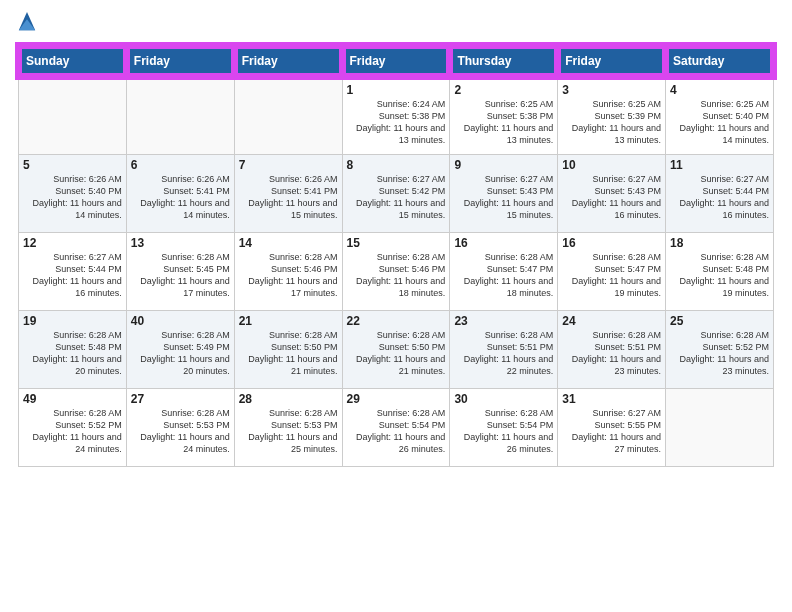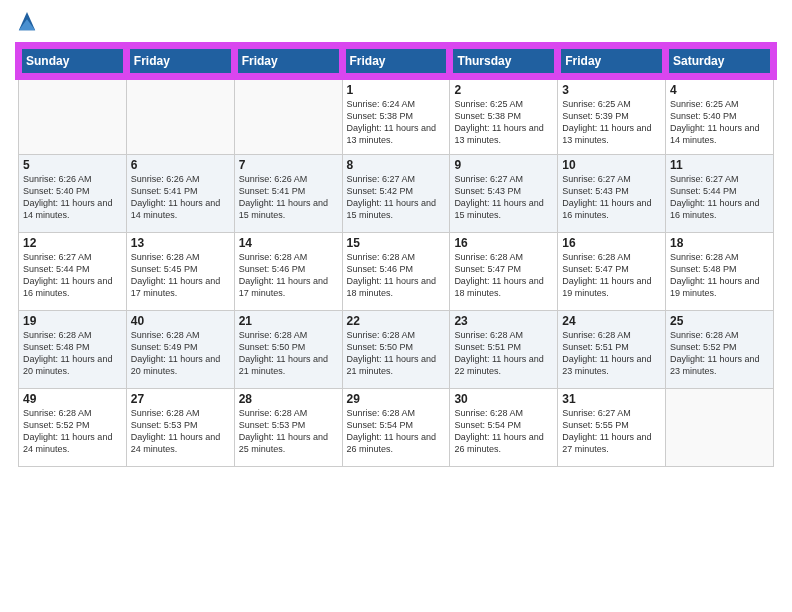--- a/index.html
+++ b/index.html
@@ -89,20 +89,21 @@
       font-size: 12px;
       font-weight: bold;
       color: #222;
       display: block;
       margin-bottom: 1px;
     }
     .day-info {
       font-size: 9px;
       color: #333;
       line-height: 1.35;
+      text-align: right;
     }
     .empty-cell {
       background: #f9f9f9 !important;
     }
   </style>
 </head>
 <body>
 
 <div class="page">
   <div class="header">

